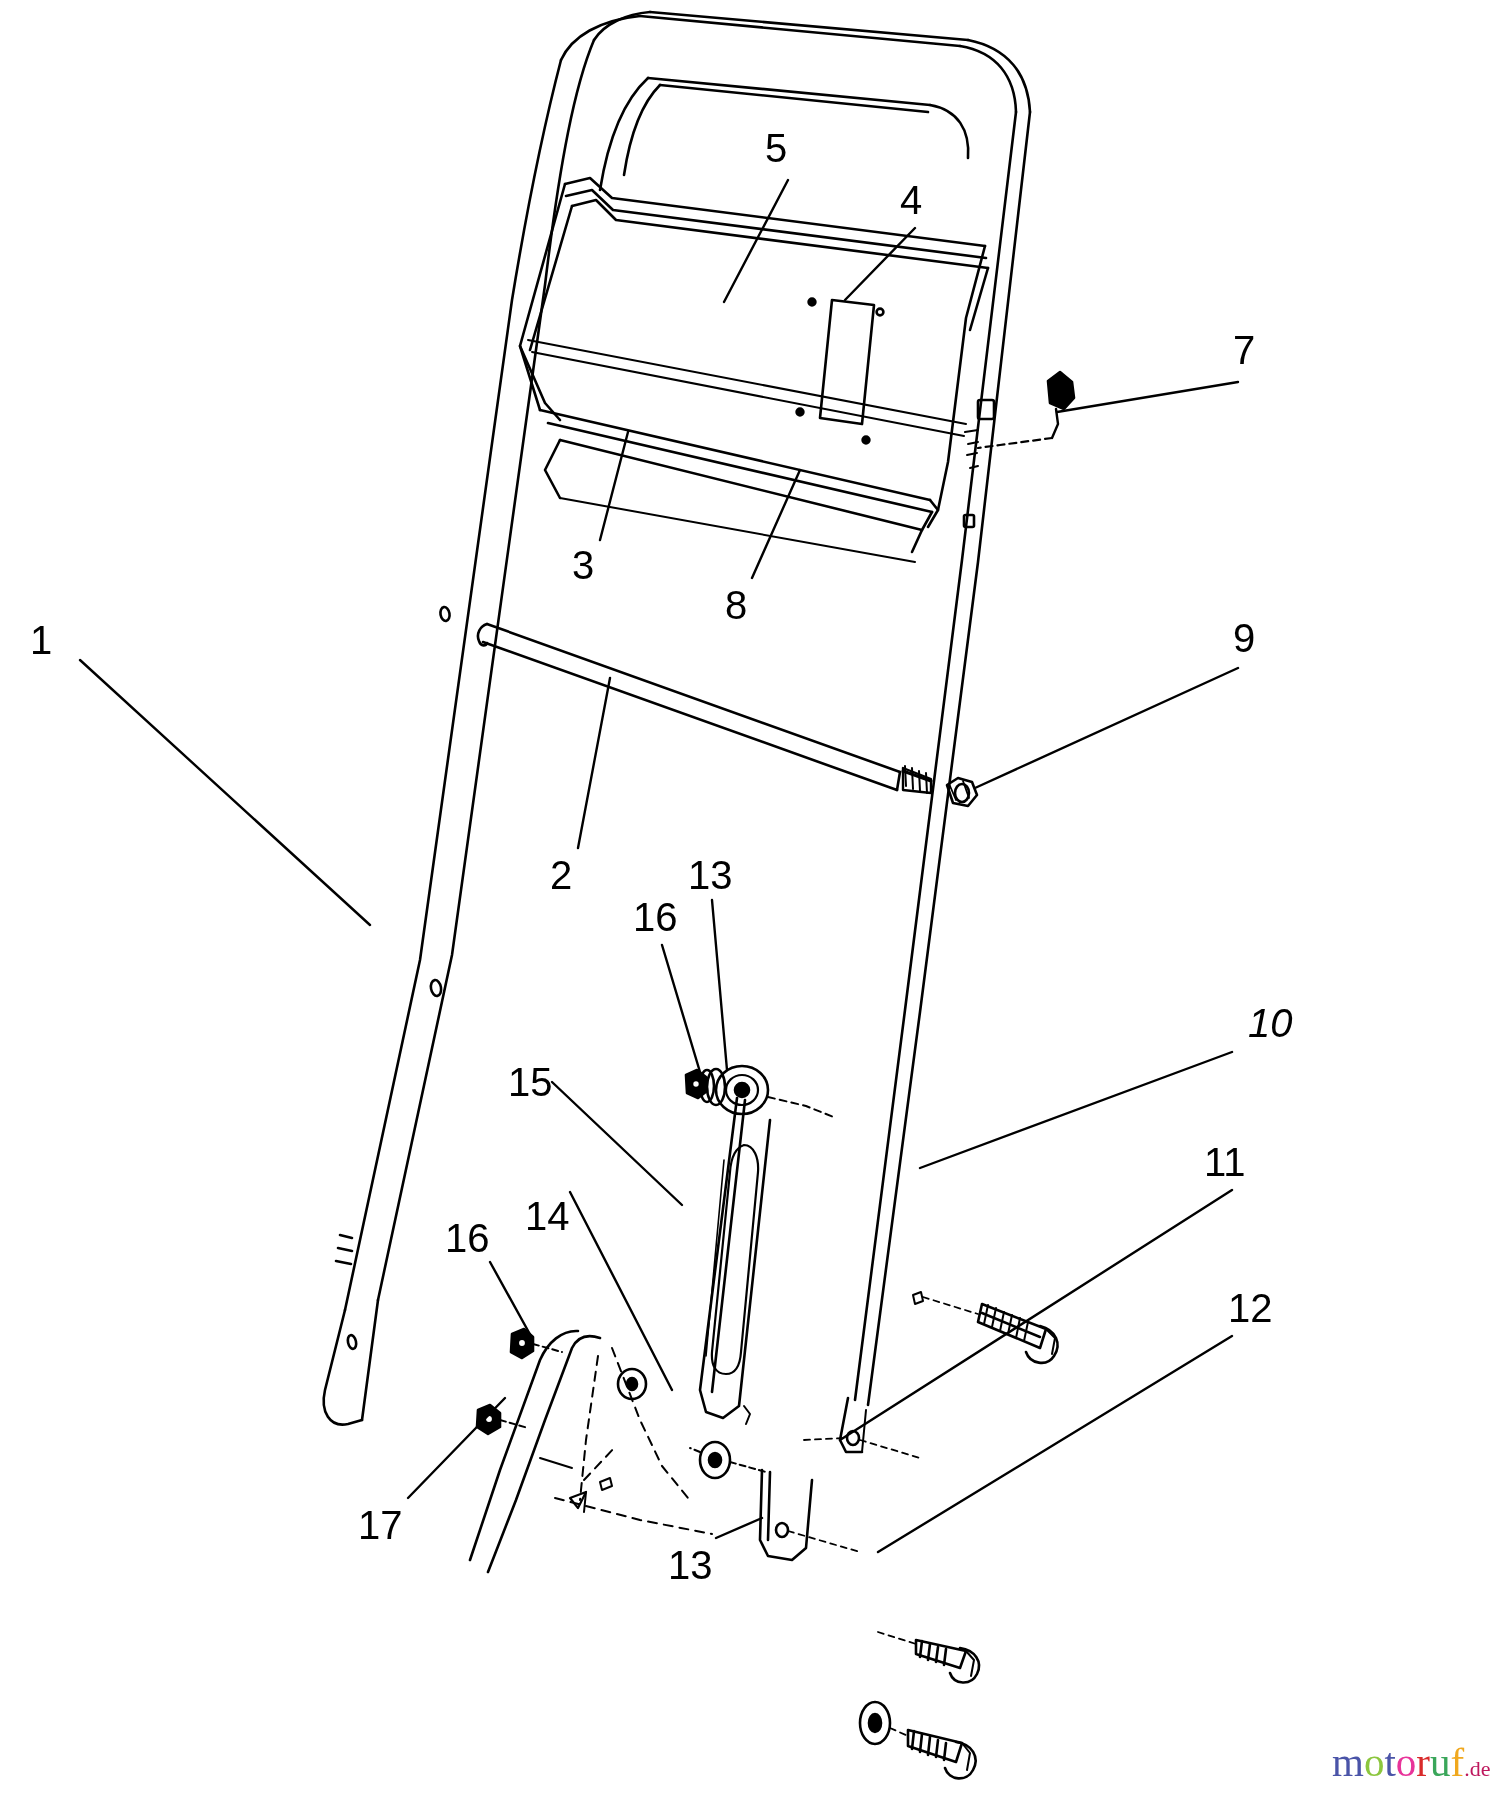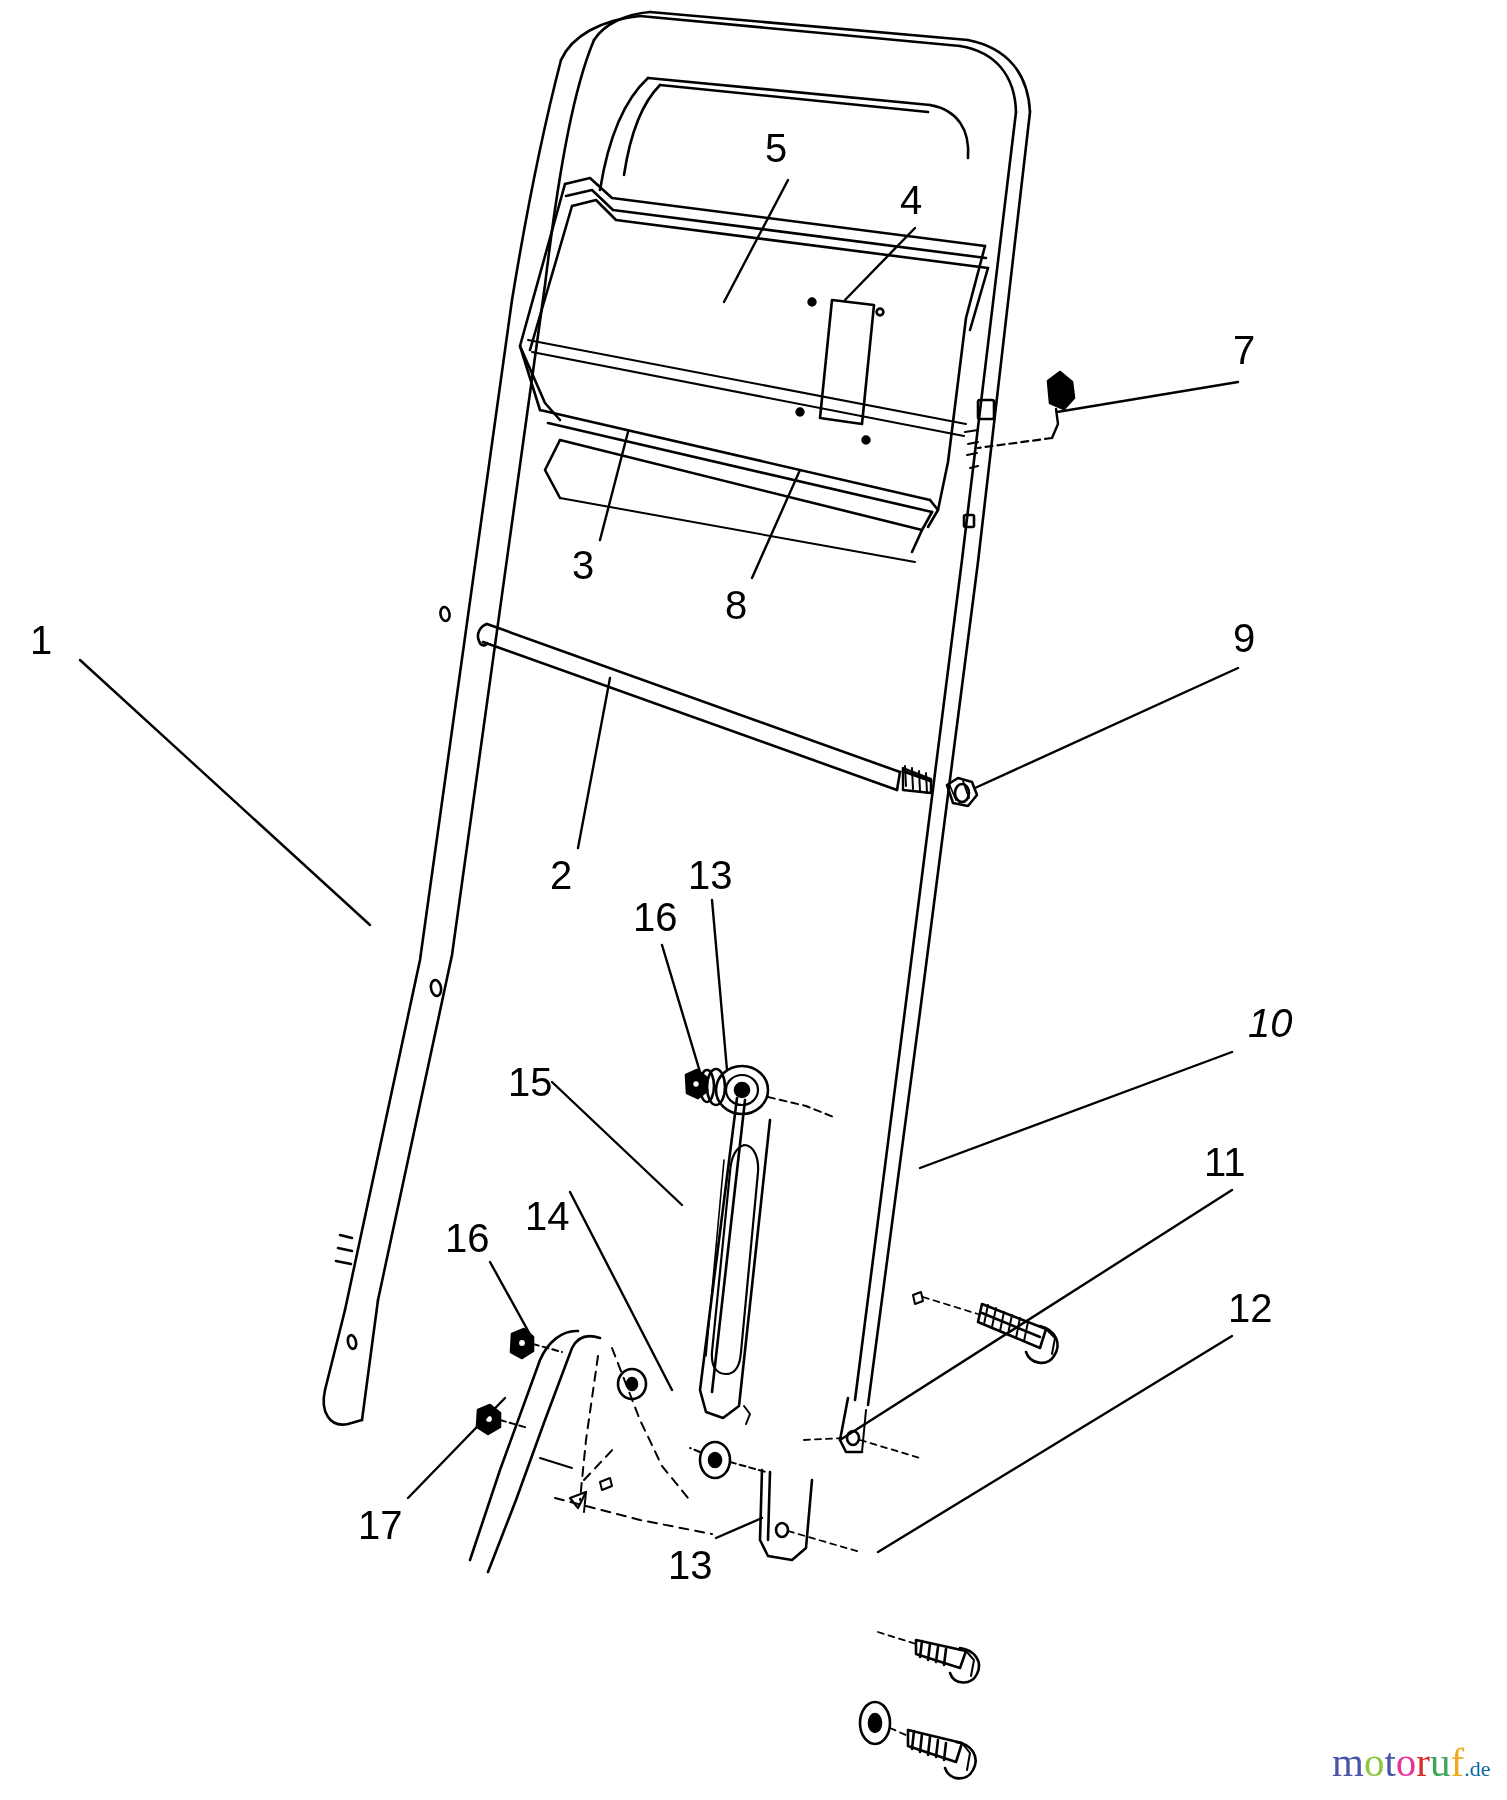--- a/index.html
+++ b/index.html
@@ -48,21 +48,21 @@
   }
   #watermark .wm-m1 { color: #4a54a8; }
   #watermark .wm-o1 { color: #8cc63e; }
   #watermark .wm-t  { color: #4a54a8; }
   #watermark .wm-o2 { color: #e8349a; }
   #watermark .wm-r  { color: #d92b2b; }
   #watermark .wm-u  { color: #3aa65a; }
   #watermark .wm-f  { color: #f0a81e; }
   #watermark .wm-de {
     font-size: 22px;
-    color: #0369a1;
+    color: #be185d;
     text-align: center;
   }
 </style>
 </head>
 <body>
 
 <div id="diagram-root">
 
   <svg class="drawing" viewBox="0 0 1507 1800">
     <g fill="none" stroke="#000000" stroke-width="2.6" stroke-linecap="round" stroke-linejoin="round">

